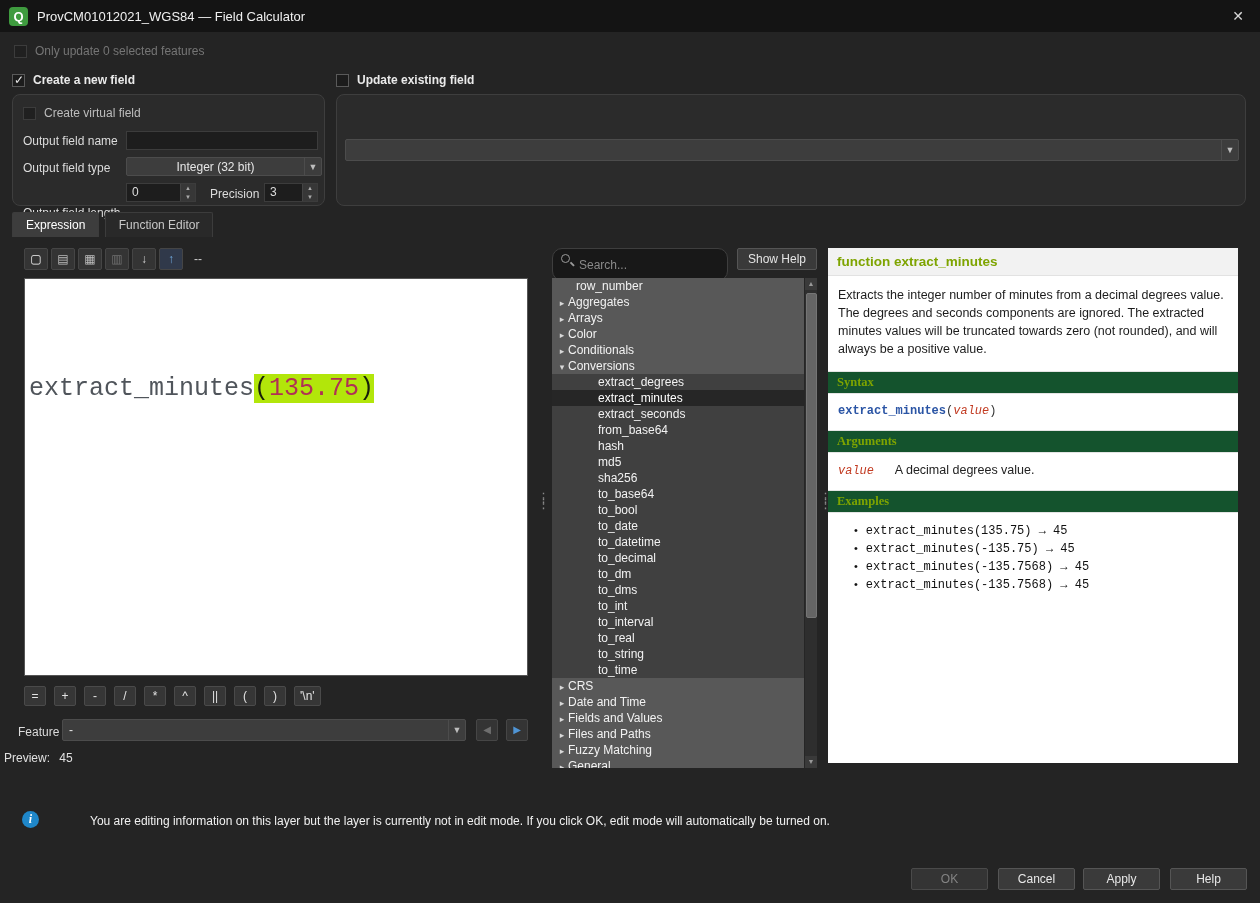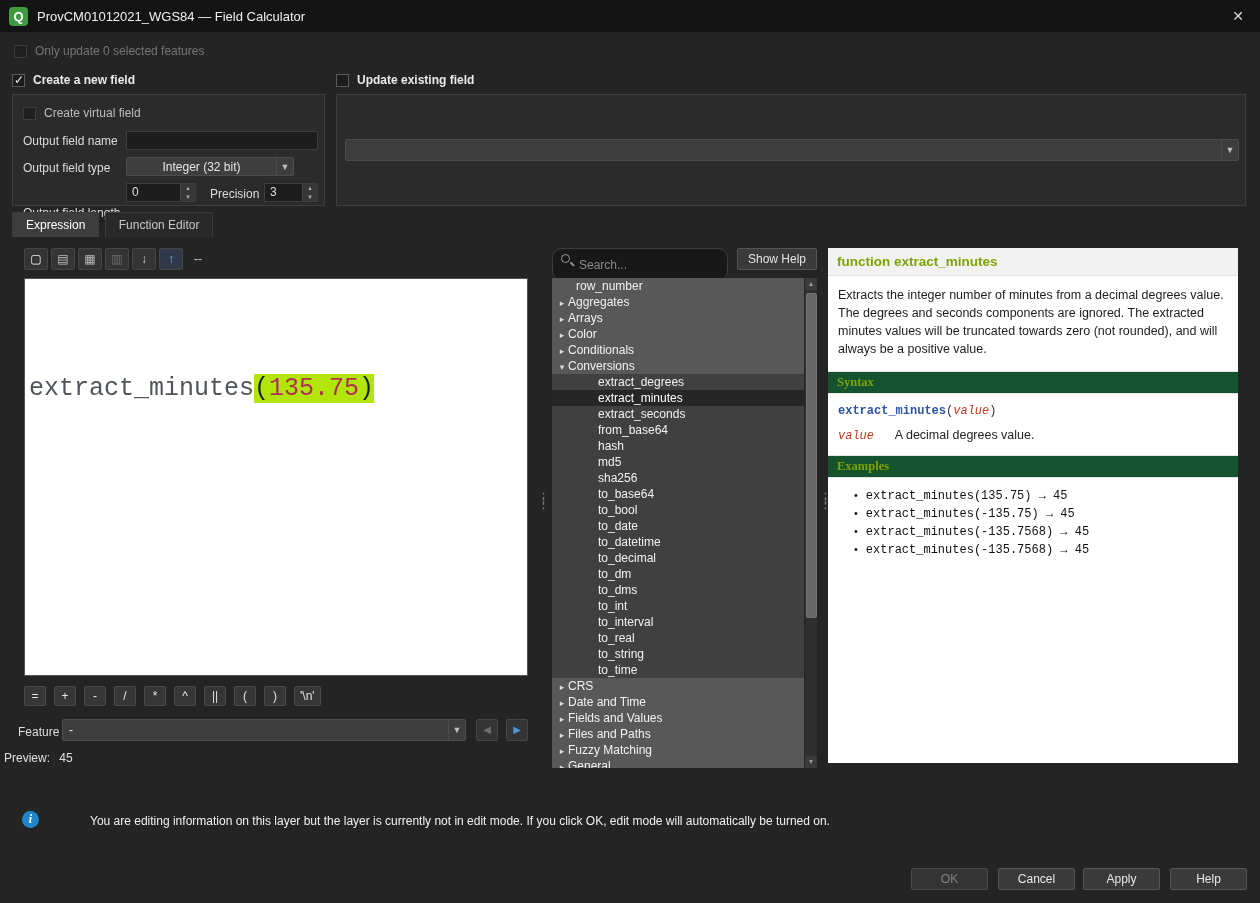--- a/index.html
+++ b/index.html
@@ -23,21 +23,21 @@
   .cb { width:13px; height:13px; background:#1c1c1c; border:1px solid #5a5a5a; display:inline-block;
         position:relative; vertical-align:-2px; }
   .cb.checked::after { content:"✓"; position:absolute; left:1px; top:-2px; color:#e8e8e8; font-size:12px; }
   .cb.dim { border-color:#3c3c3c; background:#202020; }
   .cbrow { display:flex; align-items:center; gap:8px; }
   .cbl-bold { font-weight:bold; color:#eaeaea; }
   .cbl-dim { color:#757575; }
   .cbl-mid { color:#bdbdbd; }
 
   
-  .gpanel { background:#2b2b2b; border:1px solid #3e3e3e; border-radius:0; }
+  .gpanel { background:#2b2b2b; border:1px solid #3e3e3e; border-radius:8px; }
 
   .flabel { color:#dcdcdc; }
   .tinput { background:#1d1d1d; border:1px solid #3c3c3c; color:#ddd; height:19px; padding:0 4px; width:100%; font-size:12px; }
 
   .combo { background:#3d3d3d; border:1px solid #4c4c4c; height:19px; position:relative; color:#e6e6e6;
            display:flex; align-items:center; border-radius:2px; }
   .combo .cval { flex:1; padding:0 6px; white-space:nowrap; overflow:hidden; }
   .combo .carr { width:17px; text-align:center; color:#bdbdbd; font-size:9px; border-left:1px solid #4c4c4c; height:100%; line-height:18px; }
   .combo.center .cval { text-align:center; }
 
@@ -160,21 +160,21 @@
 <div class="abs gpanel" style="left:12px; top:94px; width:313px; height:112px;">
   <div class="abs cbrow" style="left:10px; top:11px;">
     <span class="cb dim"></span>
     <span class="cbl-mid">Create virtual field</span>
   </div>
   <div class="abs flabel" style="left:10px; top:39px;">Output field name</div>
   <div class="abs" style="left:113px; top:36px; width:192px;">
     <input class="tinput" value="" style="">
   </div>
   <div class="abs flabel" style="left:10px; top:66px;">Output field type</div>
-  <div class="abs combo center" style="left:113px; top:62px; width:168px;">
+  <div class="abs combo center" style="left:113px; top:62px; width:196px;">
     <span class="cval">Integer (32 bit)</span>
     <span class="carr">▼</span>
   </div>
   <div class="abs flabel" style="left:10px; top:92px;margin-top:19px;">Output field length</div>
   <div class="abs spin" style="left:113px; top:88px; width:70px;">
     <span class="sval">0</span>
     <span class="sarr">
         <span>▲</span>
         <span>▼</span>
       </span>
@@ -286,20 +286,21 @@
 </div>
 
 <div class="abs splitter" style="left:537px; top:495px;">⋮<br>⋮</div>
 <div class="abs splitter" style="left:819px; top:495px;">⋮<br>⋮</div>
 
 <div class="abs help" style="left:828px; top:248px; width:410px; height:515px;">
   <div class="help-title">function extract_minutes</div>
   <p>Extracts the integer number of minutes from a decimal degrees value. The degrees and seconds components are ignored. The extracted minutes values will be truncated towards zero (not rounded), and will always be a positive value.</p>
   <div class="hstrip">Syntax</div>
   <div class="syntax-line mono"><span class="syn-fn">extract_minutes</span><span class="syn-par">(</span><span class="syn-val">value</span><span class="syn-par">)</span></div>
+  <div class="hstrip">Arguments</div>
   <div class="arg-line">
     <span class="arg-name mono">value</span>
     <span>A decimal degrees value.</span>
   </div>
   <div class="hstrip">Examples</div>
   <div class="exlist">
       <div class="exrow"><span class="bullet">•</span><span class="excode mono">extract_minutes(135.75) → 45</span></div>
       <div class="exrow"><span class="bullet">•</span><span class="excode mono">extract_minutes(-135.75) → 45</span></div>
       <div class="exrow"><span class="bullet">•</span><span class="excode mono">extract_minutes(-135.7568) → 45</span></div>
       <div class="exrow"><span class="bullet">•</span><span class="excode mono">extract_minutes(-135.7568) → 45</span></div>

